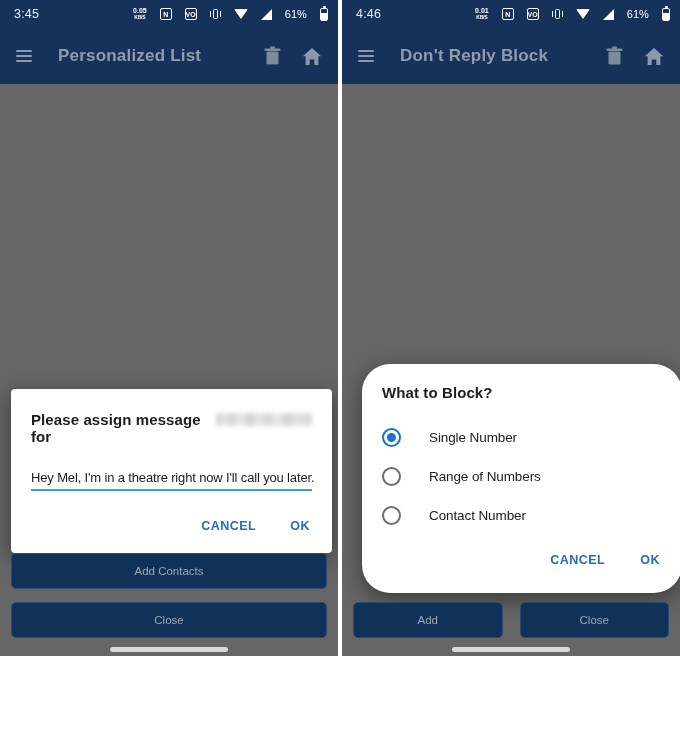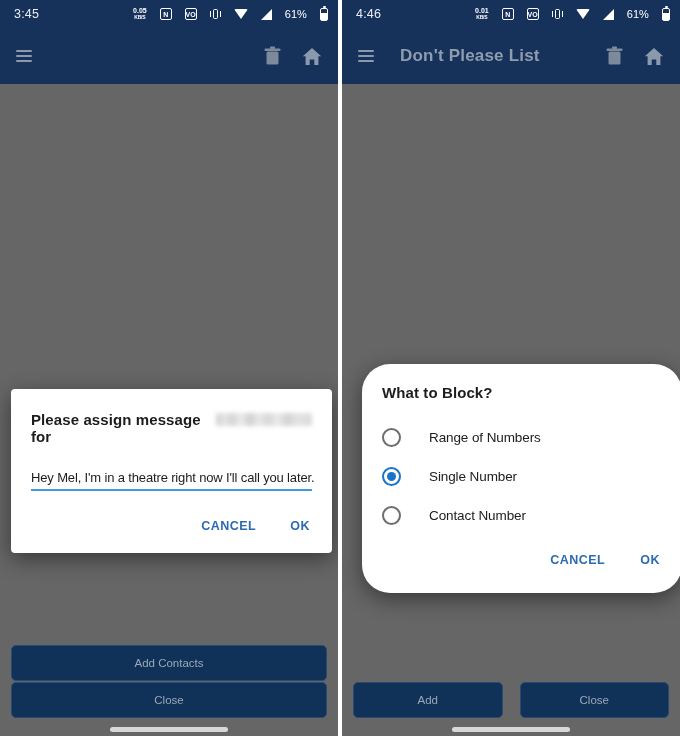--- a/index.html
+++ b/index.html
@@ -14,21 +14,21 @@
     overflow: hidden;
   }
   .screens {
     display: flex;
     width: 680px;
     height: 736px;
     background: #ffffff;
   }
   .phone {
     width: 338px;
-    height: 736px;
+    height: 656px;
     position: relative;
     background: #666666;
     overflow: hidden;
   }
   .phone.right { margin-left: 4px; width: 338px; }
 
   
   .statusbar {
     height: 28px;
     background: #17325a;
@@ -182,21 +182,21 @@
 
   
   .bottom-bar {
     position: absolute;
     left: 0; right: 0;
     bottom: 18px;
     padding: 0 11px;
     box-sizing: border-box;
     display: flex;
     flex-direction: column;
-    gap: 1px;
+    gap: 13px;
   }
   .btn-row { display: flex; gap: 17px; }
   .nav-btn {
     flex: 1;
     height: 36px;
     background: #113258;
     border: 1px solid #2a4a72;
     border-radius: 5px;
     color: #9aa7b7;
     font-size: 11.5px;
@@ -362,20 +362,21 @@
         <span class="battery"></span>
       </div>
     </div>
 
     <div class="appbar">
       <div class="hamburger">
         <span></span>
           <span></span>
           <span></span>
       </div>
+      <div class="appbar-title">Personalized List</div>
       <div class="appbar-actions">
         <div class="icon-btn">
           <svg width="17" height="20" viewBox="0 0 17 20" aria-hidden="true">
             <rect x="2.5" y="5.5" width="12" height="13" rx="1.5" fill="#7c8a9c"></rect>
             <rect x="0.5" y="2.5" width="16" height="2.6" rx="1.1" fill="#7c8a9c"></rect>
             <rect x="6" y="0.5" width="5" height="2.4" rx="0.8" fill="#7c8a9c"></rect>
           </svg>
         </div>
         <div class="icon-btn">
           <svg width="20" height="19" viewBox="0 0 20 19" aria-hidden="true">
@@ -433,21 +434,21 @@
         <span class="battery"></span>
       </div>
     </div>
 
     <div class="appbar">
       <div class="hamburger">
         <span></span>
           <span></span>
           <span></span>
       </div>
-      <div class="appbar-title">Don't Please List</div>
+      <div class="appbar-title">Don't Reply Block</div>
       <div class="appbar-actions">
         <div class="icon-btn">
           <svg width="17" height="20" viewBox="0 0 17 20" aria-hidden="true">
             <rect x="2.5" y="5.5" width="12" height="13" rx="1.5" fill="#7c8a9c"></rect>
             <rect x="0.5" y="2.5" width="16" height="2.6" rx="1.1" fill="#7c8a9c"></rect>
             <rect x="6" y="0.5" width="5" height="2.4" rx="0.8" fill="#7c8a9c"></rect>
           </svg>
         </div>
         <div class="icon-btn">
           <svg width="20" height="19" viewBox="0 0 20 19" aria-hidden="true">
@@ -457,29 +458,29 @@
       </div>
     </div>
 
     <div class="content">
 
       <div class="dialog right-dialog">
         <div class="dlg-title">What to Block?</div>
 
         <div class="radio-list">
           <div class="radio-row">
-            <span class="radio"></span>
-            <span class="radio-label">Range of Numbers</span>
-          </div>
-          <div class="radio-row">
             <span class="radio checked"></span>
             <span class="radio-label">Single Number</span>
           </div>
           <div class="radio-row">
             <span class="radio"></span>
+            <span class="radio-label">Range of Numbers</span>
+          </div>
+          <div class="radio-row">
+            <span class="radio"></span>
             <span class="radio-label">Contact Number</span>
           </div>
         </div>
 
         <div class="dlg-actions">
           <button class="dlg-btn">CANCEL</button>
           <button class="dlg-btn">OK</button>
         </div>
       </div>
 

